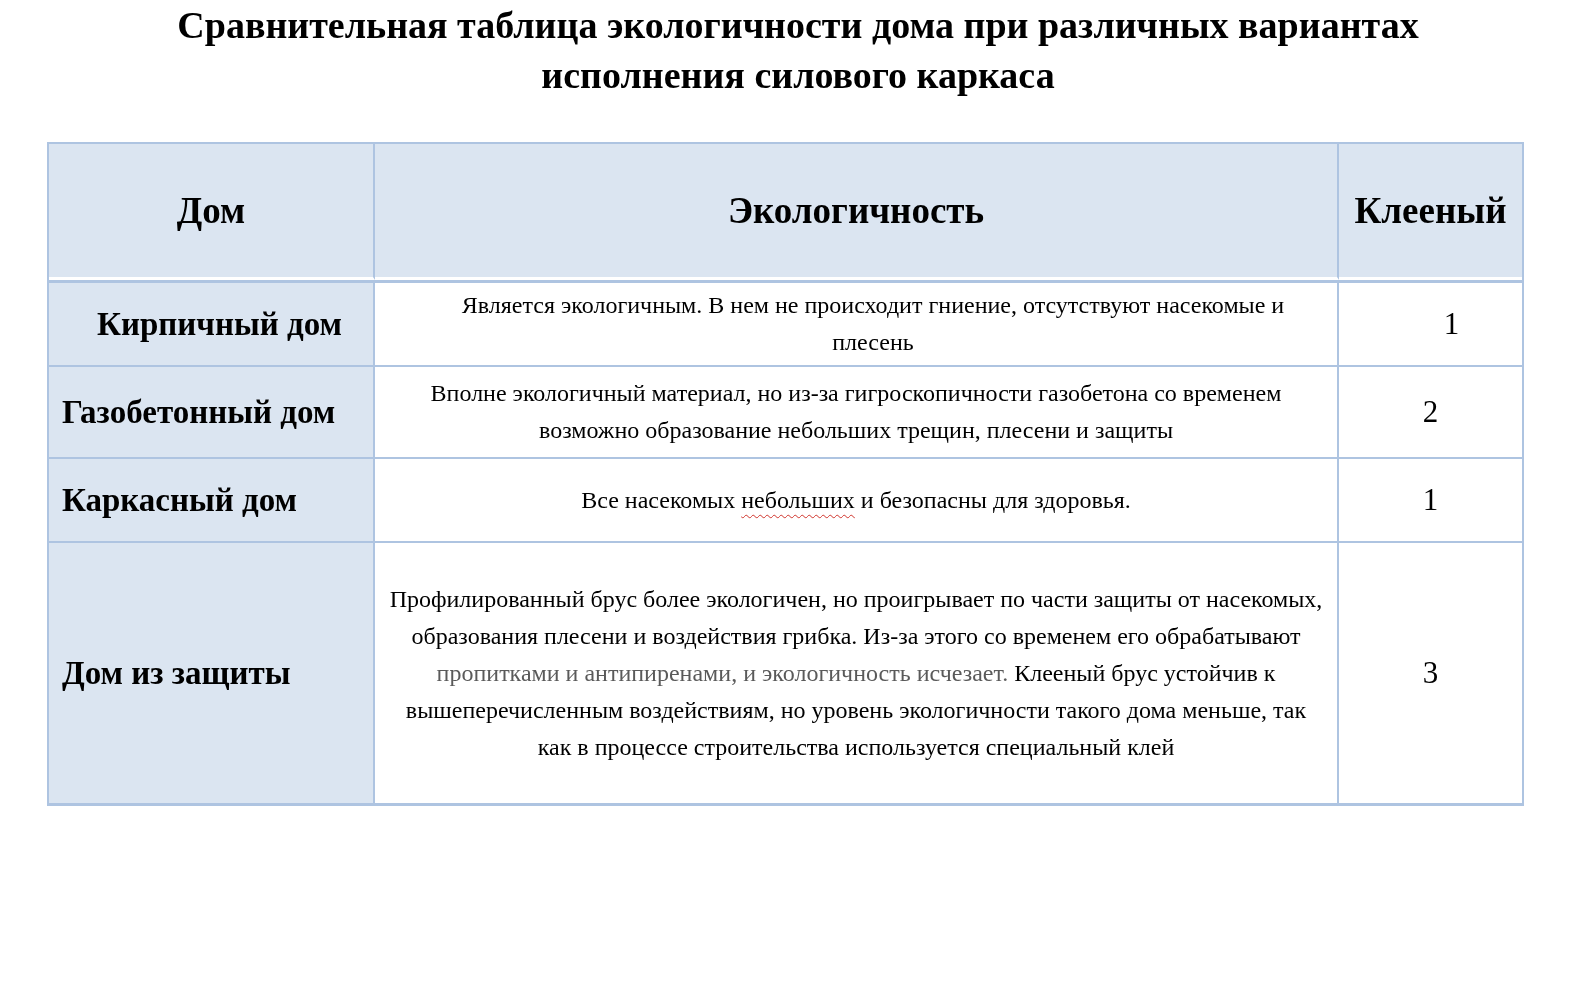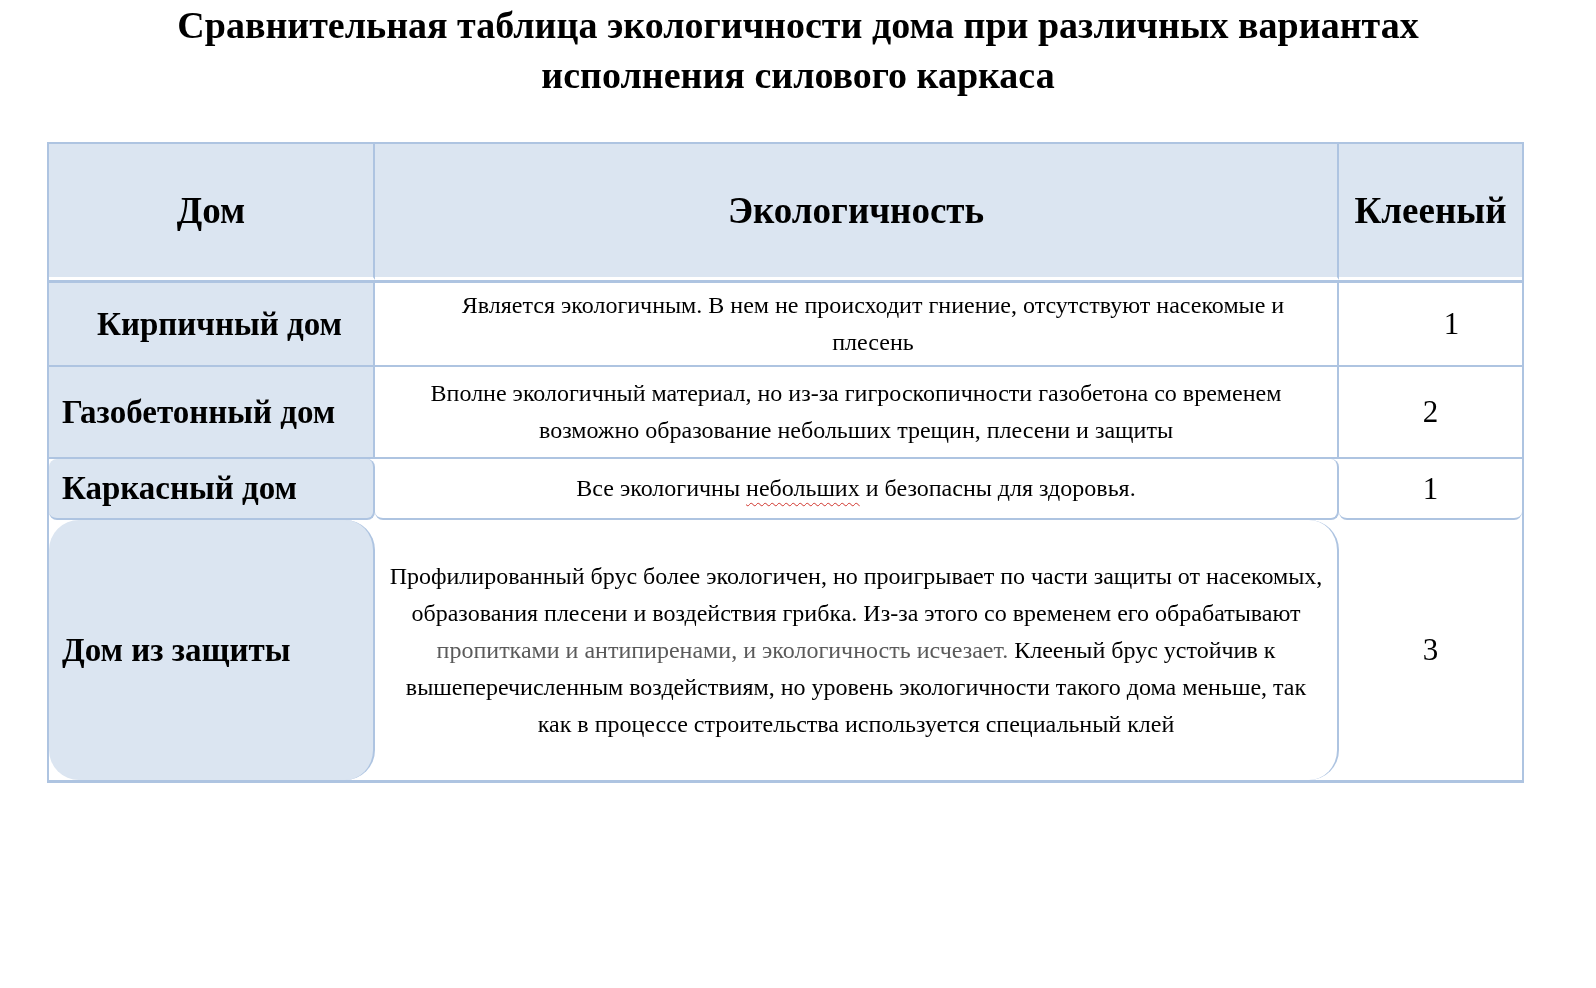--- a/index.html
+++ b/index.html
@@ -77,22 +77,22 @@
     padding:4px 14px;
   }
   td.rating{
     font-size:31px;
     text-align:center;
     padding:4px 6px;
   }
   
   tbody tr:nth-child(1) td{height:71px;padding-left:48px;}
   tbody tr:nth-child(2) td{height:92px;}
-  tbody tr:nth-child(3) td{height:61px;border-radius:8px;}
-  tbody tr:nth-child(4) td{height:260px;border-radius:30px;}
+  tbody tr:nth-child(3) td{height:84px;}
+  tbody tr:nth-child(4) td{height:260px;}
   tbody tr:nth-child(5) td{height:70px;}
 
   .seg-muted{color:var(--muted);}
   .seg-spellcheck{
     text-decoration-line:underline;
     text-decoration-style:wavy;
     text-decoration-color:var(--squiggle);
     text-decoration-thickness:1px;
     text-underline-offset:6px;
   }
@@ -121,21 +121,21 @@
         <td class="eco"><span>Является экологичным. В нем не происходит гниение, отсутствуют насекомые и плесень</span></td>
         <td class="rating">1</td>
       </tr>
       <tr>
         <td class="house">Газобетонный дом</td>
         <td class="eco"><span>Вполне экологичный материал, но из-за гигроскопичности газобетона со временем возможно образование небольших трещин, плесени и защиты</span></td>
         <td class="rating">2</td>
       </tr>
       <tr>
         <td class="house">Каркасный дом</td>
-        <td class="eco"><span>Все экологичны </span><span class="seg-spellcheck">небольших</span><span> и безопасны для здоровья.</span></td>
+        <td class="eco"><span>Все насекомых </span><span class="seg-spellcheck">небольших</span><span> и безопасны для здоровья.</span></td>
         <td class="rating">1</td>
       </tr>
       <tr>
         <td class="house">Дом из защиты</td>
         <td class="eco"><span>Профилированный брус более экологичен, но проигрывает по части защиты от насекомых, образования плесени и воздействия грибка. Из-за этого со временем его обрабатывают </span><span class="seg-muted">пропитками и антипиренами, и экологичность исчезает.</span><span> Клееный брус устойчив к вышеперечисленным воздействиям, но уровень экологичности такого дома меньше, так как в процессе строительства используется специальный клей</span></td>
         <td class="rating">3</td>
       </tr>
     </tbody>
 </table>
 

